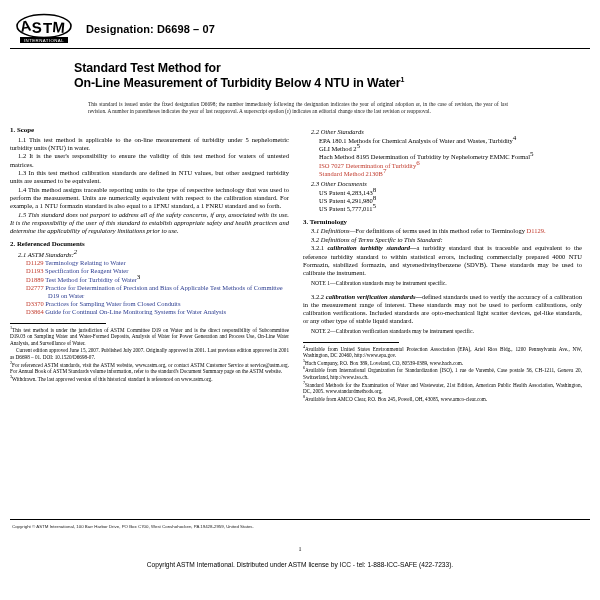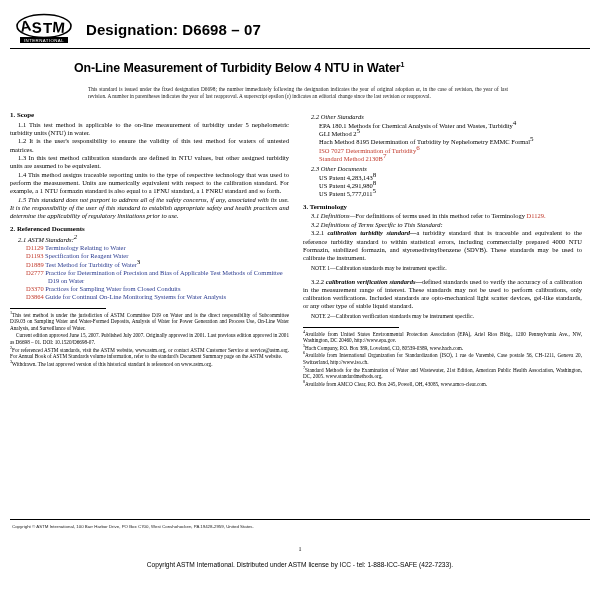--- a/index.html
+++ b/index.html
@@ -38,21 +38,21 @@
     height: 34px;
     display: flex;
     flex-direction: column;
     align-items: center;
     justify-content: center;
   }
   .logo-svg { display: block; }
   .designation {
     font-family: "Liberation Sans", "DejaVu Sans", sans-serif;
     font-weight: bold;
-    font-size: 15px;
+    font-size: 11px;
     letter-spacing: 0.1px;
   }
 
   
   .title-block {
     margin: 12px 0 0 64px;
   }
   .title-line {
     font-family: "Liberation Sans", "DejaVu Sans", sans-serif;
     font-weight: bold;
@@ -207,20 +207,21 @@
           <text x="38" y="19" transform="rotate(5 38 19)">M</text>
         </g>
         <rect x="6" y="24" width="48" height="6" fill="#000"></rect>
         <text x="30" y="28.8" fill="#fff" text-anchor="middle" font-family="Liberation Sans, sans-serif" font-size="4.4" letter-spacing="0.4">INTERNATIONAL</text>
       </svg>
     </div>
     <div class="designation">Designation: D6698 – 07</div>
   </div>
 
   <div class="title-block">
+    <div class="title-line">Standard Test Method for</div>
     <div class="title-line"><span>On-Line Measurement of Turbidity Below 4 NTU in Water</span><span class="sup">1</span></div>
   </div>
 
   <div class="intro">This standard is issued under the fixed designation D6698; the number immediately following the designation indicates the year of original adoption or, in the case of revision, the year of last revision. A number in parentheses indicates the year of last reapproval. A superscript epsilon (ε) indicates an editorial change since the last revision or reapproval.</div>
 
   <div class="columns">
 
     <div class="col col-left">
 
       <div class="sec-head">1. Scope</div>

